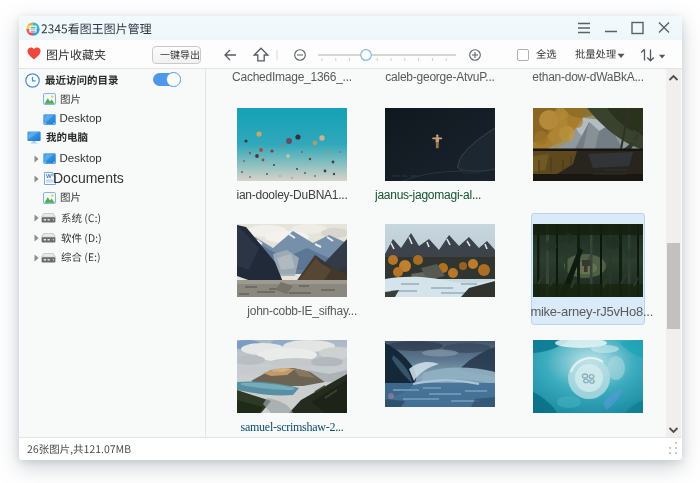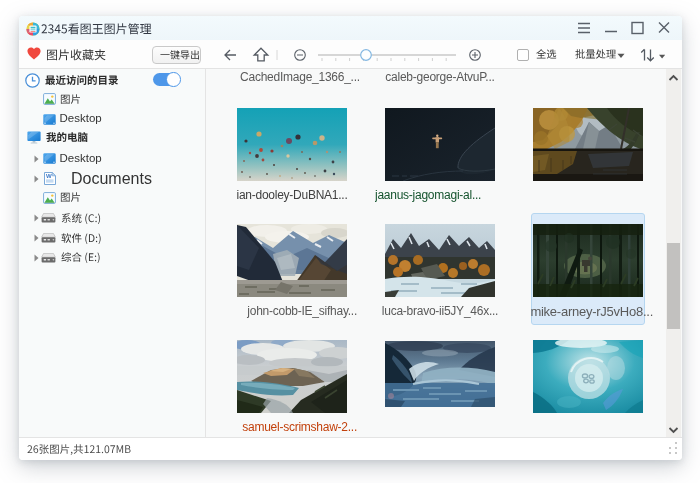--- a/index.html
+++ b/index.html
@@ -136,21 +136,21 @@
     <svg class="abs" style="left:15px;top:158.5px" width="5" height="8" viewBox="0 0 5 8">
       <path d="M0.5 0.5 L4.5 4 L0.5 7.5 Z" fill="#8a8a8a"></path>
     </svg>
     <svg class="abs" style="left:25px;top:156px" width="12" height="13" viewBox="0 0 12 13">
 <path d="M0.5 0.5 H8.2 L11.5 3.8 V12.5 H0.5 Z" fill="#fff" stroke="#7aa8d8"></path>
 <path d="M8.2 0.5 L11.5 3.8 H8.2 Z" fill="#cfe0f2" stroke="#7aa8d8" stroke-width="0.8"></path>
 <text x="2" y="6.4" font-size="6" font-weight="bold" fill="#3a78c8" font-family="Liberation Sans">W</text>
 <rect x="2" y="7.6" width="7.5" height="1" fill="#9ec2e8"></rect>
 <rect x="2" y="9.4" width="7.5" height="1" fill="#9ec2e8"></rect>
 </svg>
-    <div class="abs" style="left:52px;top:153.9px;font-size:16px;color:#333;font-weight:400;letter-spacing:0px;line-height:17.25px;white-space:nowrap;">Documents</div>
+    <div class="abs" style="left:34px;top:153.9px;font-size:14px;color:#333;font-weight:400;letter-spacing:0px;line-height:17.25px;white-space:nowrap;">Documents</div>
     <svg class="abs" style="left:24px;top:175.5px" width="13" height="12" viewBox="0 0 13 12">
 <rect x="0.5" y="0.5" width="12" height="11" rx="1.4" fill="#eaf3fc" stroke="#88b4dd"></rect>
 <rect x="1.6" y="1.6" width="9.8" height="8.8" fill="#f6fbff"></rect>
 <circle cx="9.3" cy="3.6" r="1.2" fill="#f5c33a"></circle>
 <path d="M1.6 10.4 L4.8 5.2 L7.0 8.6 L8.7 6.6 L11.4 10.4 Z" fill="#4caf50"></path>
 <path d="M1.6 10.4 H11.4 V9.9 H1.6Z" fill="#3d9445"></path>
 </svg>
     <svg style="position:absolute;left:40px;top:176.2px" width="23" height="16" viewBox="0 0 23 16">
       <path transform="translate(1,9.03)" d="M3.9375000000000004 -2.9295C4.7775 -2.7510000000000003 5.8485000000000005 -2.3835 6.4365000000000006 -2.0895L6.7620000000000005 -2.625C6.174 -2.898 5.1135 -3.2445000000000004 4.2735 -3.4125ZM2.8875 -1.596C4.3365 -1.4175 6.1530000000000005 -0.9975 7.1610000000000005 -0.6405000000000001L7.5075 -1.2285000000000001C6.489000000000001 -1.5645 4.6725 -1.9740000000000002 3.2550000000000003 -2.1315ZM0.882 -8.358V0.8400000000000001H1.6380000000000001V0.399H8.841000000000001V0.8400000000000001H9.6285V-8.358ZM1.6380000000000001 -0.3045V-7.644H8.841000000000001V-0.3045ZM4.347 -7.434C3.822 -6.573 2.919 -5.7540000000000004 2.016 -5.218500000000001C2.184 -5.1135 2.4570000000000003 -4.872 2.5725000000000002 -4.746C2.8875 -4.956 3.213 -5.208 3.5385000000000004 -5.4915C3.8535000000000004 -5.1555 4.242 -4.8405000000000005 4.662 -4.557C3.7695000000000003 -4.1370000000000005 2.7615000000000003 -3.822 1.8270000000000002 -3.633C1.9635 -3.486 2.1315 -3.1815 2.205 -2.9925C3.234 -3.234 4.3365 -3.6225 5.3340000000000005 -4.158C6.205500000000001 -3.6855 7.203 -3.3285 8.2005 -3.108C8.295 -3.297 8.4945 -3.5700000000000003 8.6415 -3.7065C7.7175 -3.8745000000000003 6.793500000000001 -4.158 5.974500000000001 -4.5360000000000005C6.7620000000000005 -5.0505 7.423500000000001 -5.649 7.8645000000000005 -6.363L7.413 -6.625500000000001L7.2975 -6.594H4.578C4.7355 -6.793500000000001 4.8825 -6.993 5.008500000000001 -7.203ZM3.9690000000000003 -5.9115 4.0425 -5.985H6.7620000000000005C6.384 -5.575500000000001 5.880000000000001 -5.208 5.313000000000001 -4.8825C4.7775 -5.187 4.3155 -5.5335 3.9690000000000003 -5.9115Z M12.39 -8.547V-5.0505C12.39 -3.192 12.243 -1.2495 10.899000000000001 0.24150000000000002C11.0985 0.378 11.382 0.672 11.5185 0.8610000000000001C12.4845 -0.1995 12.915 -1.4805000000000001 13.083 -2.8035H17.514V0.8400000000000001H18.3645V-3.612H13.167C13.1985 -4.095000000000001 13.209 -4.5675 13.209 -5.0505V-5.292000000000001H19.9815V-6.1005H17.0205V-8.8095H16.191000000000003V-6.1005H13.209V-8.547Z" fill="#333"></path>
     </svg>
@@ -188,28 +188,28 @@
 <rect x="0.6" y="4.2" width="13.8" height="5.2" rx="1" fill="#6b6b6b"></rect>
 <rect x="2.6" y="6" width="2.6" height="1.5" rx="0.4" fill="#e8e8e8"></rect>
 <rect x="6.4" y="6" width="2.6" height="1.5" rx="0.4" fill="#d8d8d8"></rect>
 <circle cx="12.4" cy="6.8" r="0.8" fill="#cfcfcf"></circle>
 </svg>
     <svg style="position:absolute;left:40.6px;top:236.2px" width="42" height="16" viewBox="0 0 42 16">
       <path transform="translate(1,9.03)" d="M5.1450000000000005 -5.649V-4.9455H8.967V-5.649ZM5.1765 -2.3415000000000004C4.788 -1.6065 4.179 -0.798 3.6225 -0.24150000000000002C3.7905 -0.1365 4.1055 0.0945 4.242 0.231C4.798500000000001 -0.378 5.4495000000000005 -1.2915 5.901000000000001 -2.1ZM8.1585 -2.0685000000000002C8.652000000000001 -1.365 9.2085 -0.43050000000000005 9.460500000000001 0.14700000000000002L10.1745 -0.1995C9.912 -0.7665000000000001 9.3345 -1.6800000000000002 8.8305 -2.3520000000000003ZM0.47250000000000003 -0.5565 0.6195 0.189C1.5435 -0.052500000000000005 2.7510000000000003 -0.35700000000000004 3.9165 -0.651L3.8430000000000004 -1.3230000000000002C2.583 -1.0290000000000001 1.3125 -0.7245 0.47250000000000003 -0.5565ZM4.1160000000000005 -3.717V-3.024H6.699000000000001V-0.042C6.699000000000001 0.063 6.657 0.0945 6.5205 0.10500000000000001C6.405 0.1155 5.964 0.1155 5.4915 0.10500000000000001C5.586 0.3045 5.691000000000001 0.5985 5.7225 0.7875000000000001C6.405 0.798 6.825 0.798 7.1085 0.6825C7.392 0.5565 7.4655000000000005 0.36750000000000005 7.4655000000000005 -0.0315V-3.024H9.912V-3.717ZM6.321000000000001 -8.673C6.510000000000001 -8.316 6.7095 -7.8855 6.846 -7.518000000000001H4.2735V-5.7540000000000004H5.019V-6.835500000000001H9.082500000000001V-5.7540000000000004H9.8595V-7.518000000000001H7.707000000000001C7.581 -7.9065 7.329000000000001 -8.4525 7.0665000000000004 -8.8725ZM0.6405000000000001 -4.4415000000000004C0.798 -4.515000000000001 1.05 -4.578 2.3625000000000003 -4.746C1.9005 -4.053 1.4700000000000002 -3.4965 1.2705000000000002 -3.2865C0.9555 -2.898 0.7140000000000001 -2.6355 0.48300000000000004 -2.5935C0.5775 -2.415 0.6930000000000001 -2.0580000000000003 0.7245 -1.911C0.9345000000000001 -2.037 1.2705000000000002 -2.1315 3.7905 -2.6460000000000004C3.7695000000000003 -2.8035 3.7695000000000003 -3.0975 3.7905 -3.297L1.806 -2.9400000000000004C2.604 -3.8745000000000003 3.3915 -5.04 4.0635 -6.195L3.4440000000000004 -6.573C3.2445000000000004 -6.184500000000001 3.024 -5.785500000000001 2.793 -5.418L1.3965 -5.271C2.0055 -6.174 2.6145 -7.3500000000000005 3.0660000000000003 -8.473500000000001L2.3520000000000003 -8.799000000000001C1.953 -7.5285 1.218 -6.1530000000000005 0.9765 -5.806500000000001C0.756 -5.4495000000000005 0.5880000000000001 -5.187 0.399 -5.1555C0.49350000000000005 -4.956 0.609 -4.599 0.6405000000000001 -4.4415000000000004Z M15.9285 -8.8515C14.8575 -7.224 12.915 -5.817 10.92 -5.0295000000000005C11.1405 -4.851 11.361 -4.5465 11.487 -4.3365C12.033 -4.578 12.579 -4.8615 13.104 -5.187V-4.662H18.4065V-5.3655C18.9525 -5.019 19.5195 -4.7145 20.118000000000002 -4.431C20.2335 -4.683000000000001 20.475 -4.9665 20.674500000000002 -5.1450000000000005C19.005000000000003 -5.8485000000000005 17.514 -6.720000000000001 16.2855 -8.022L16.6215 -8.4945ZM13.4085 -5.386500000000001C14.301 -5.974500000000001 15.130500000000001 -6.678000000000001 15.813 -7.455C16.611 -6.615 17.451 -5.9535 18.3645 -5.386500000000001ZM12.558 -3.402V0.8190000000000001H13.356V0.231H18.249000000000002V0.777H19.0785V-3.402ZM13.356 -0.504V-2.688H18.249000000000002V-0.504Z M25.8615 2.0580000000000003 26.4495 1.7955C25.5465 0.3045 25.116 -1.4805000000000001 25.116 -3.2655000000000003C25.116 -5.04 25.5465 -6.814500000000001 26.4495 -8.316L25.8615 -8.589C24.895500000000002 -7.014 24.318 -5.3235 24.318 -3.2655000000000003C24.318 -1.197 24.895500000000002 0.49350000000000005 25.8615 2.0580000000000003Z M27.9615 0.0H32.508V-0.8295H28.9275V-3.633H31.8465V-4.4625H28.9275V-6.8775H32.3925V-7.6965H27.9615Z M34.545 -4.095000000000001C34.923 -4.095000000000001 35.23800000000001 -4.389 35.23800000000001 -4.83C35.23800000000001 -5.2605 34.923 -5.565 34.545 -5.565C34.1565 -5.565 33.852000000000004 -5.2605 33.852000000000004 -4.83C33.852000000000004 -4.389 34.1565 -4.095000000000001 34.545 -4.095000000000001ZM34.545 0.1365C34.923 0.1365 35.23800000000001 -0.1575 35.23800000000001 -0.5880000000000001C35.23800000000001 -1.0290000000000001 34.923 -1.3230000000000002 34.545 -1.3230000000000002C34.1565 -1.3230000000000002 33.852000000000004 -1.0290000000000001 33.852000000000004 -0.5880000000000001C33.852000000000004 -0.1575 34.1565 0.1365 34.545 0.1365Z M37.044 2.0580000000000003C38.01 0.49350000000000005 38.5875 -1.197 38.5875 -3.2655000000000003C38.5875 -5.3235 38.01 -7.014 37.044 -8.589L36.4455 -8.316C37.3485 -6.814500000000001 37.8 -5.04 37.8 -3.2655000000000003C37.8 -1.4805000000000001 37.3485 0.3045 36.4455 1.7955Z" fill="#333"></path>
     </svg>
     <div class="abs" style="left:187px;top:53px;width:476px;height:368px;background:#f8f9f9;"></div>
     <div class="abs" style="left:512px;top:197px;width:114px;height:112px;background:#dbeaf9;border:1px solid #b5d6f0;border-radius:3px;"></div>
-    <div class="abs" style="left:208px;top:54px;width:130px;text-align:center;font-size:12px;color:#5a5a5a;letter-spacing:-0.25px;white-space:nowrap;overflow:hidden;margin-left:8px;">CachedImage_1366_...</div>
+    <div class="abs" style="left:208px;top:54px;width:130px;text-align:center;font-size:12px;color:#5a5a5a;letter-spacing:-0.25px;white-space:nowrap;overflow:hidden;">CachedImage_1366_...</div>
     <div class="abs" style="left:356px;top:54px;width:130px;text-align:center;font-size:12px;color:#5a5a5a;letter-spacing:-0.25px;white-space:nowrap;overflow:hidden;">caleb-george-AtvuP...</div>
+    <div class="abs" style="left:504px;top:54px;width:130px;text-align:center;font-size:12px;color:#5a5a5a;letter-spacing:-0.25px;white-space:nowrap;overflow:hidden;">ethan-dow-dWaBkA...</div>
     <div class="abs" style="left:208px;top:172px;width:130px;text-align:center;font-size:12px;color:#404040;letter-spacing:-0.25px;white-space:nowrap;overflow:hidden;">ian-dooley-DuBNA1...</div>
     <div class="abs" style="left:356px;top:172px;width:130px;font-size:12px;color:#14532d;letter-spacing:-0.25px;white-space:nowrap;overflow:hidden;">jaanus-jagomagi-al...</div>
     <div class="abs" style="left:208px;top:288px;width:130px;text-align:right;font-size:12px;color:#5a5a5a;letter-spacing:-0.25px;white-space:nowrap;overflow:hidden;">john-cobb-IE_sifhay...</div>
-    <div class="abs" style="left:356px;top:288px;width:130px;text-align:center;font-size:12px;color:#5a5a5a;letter-spacing:-0.25px;white-space:nowrap;overflow:hidden;">luca-bravo-ii5JY_46x...</div>
     <div class="abs" style="left:504px;top:288px;width:130px;text-align:right;font-size:13px;color:#5a5a5a;letter-spacing:-0.25px;white-space:nowrap;overflow:hidden;">mike-arney-rJ5vHo8...</div>
-    <div class="abs" style="left:208px;top:404px;width:130px;text-align:right;font-size:12px;color:#c2410c;letter-spacing:-0.25px;white-space:nowrap;overflow:hidden;">samuel-scrimshaw-2...</div>
+    <div class="abs" style="left:208px;top:404px;width:130px;text-align:center;font-size:12px;color:#0c4a6e;letter-spacing:-0.25px;white-space:nowrap;overflow:hidden;font-family:Liberation Serif, serif;">samuel-scrimshaw-2...</div>
     <svg class="abs" style="left:218px;top:92px" width="110" height="73" viewBox="0 0 110 73">
       <defs>
         <linearGradient id="sky1" x1="0" y1="0" x2="0" y2="1">
           <stop offset="0" stop-color="#14a1b6"></stop>
           <stop offset="0.5" stop-color="#31a8ba"></stop>
           <stop offset="0.8" stop-color="#93c2c0"></stop>
           <stop offset="1" stop-color="#d7d4ca"></stop>
         </linearGradient>
       </defs>
       <rect width="110" height="73" fill="url(#sky1)"></rect>

